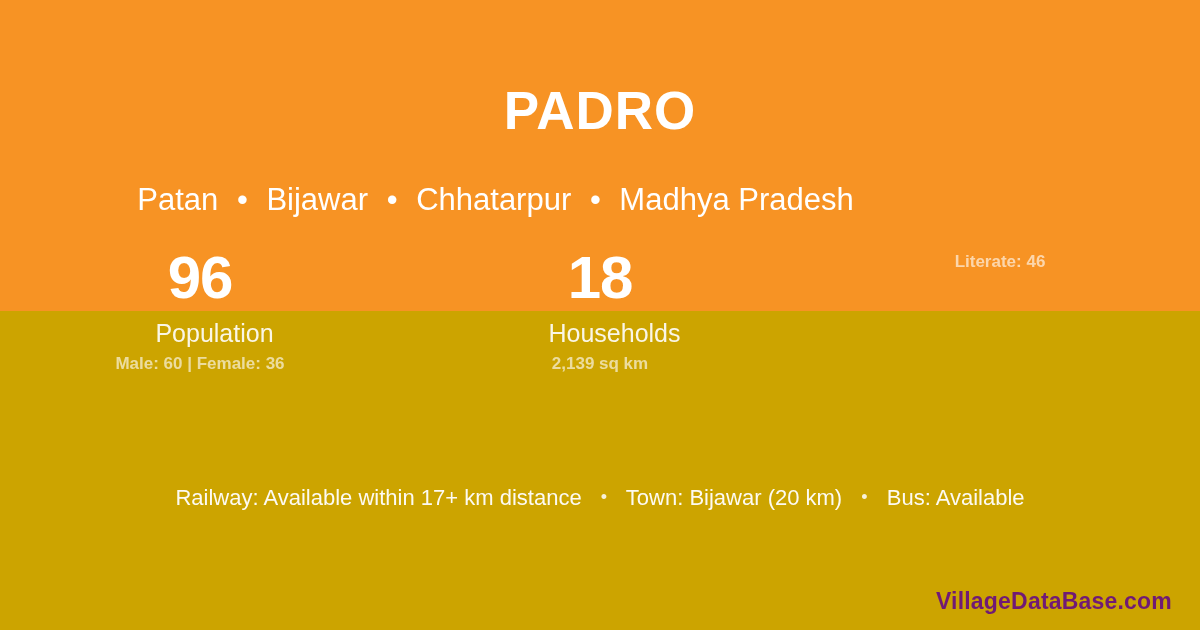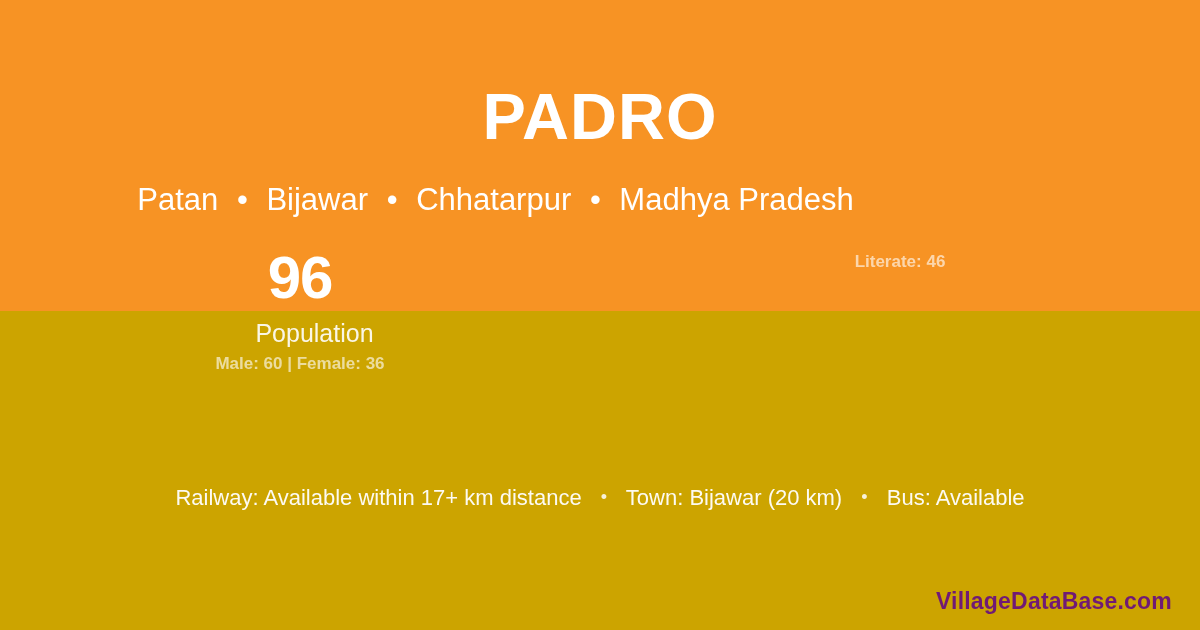--- a/index.html
+++ b/index.html
@@ -38,21 +38,21 @@
     width: 1200px;
     height: 630px;
   }
 
   
   .title {
     position: absolute;
     top: 84px; left: 0;
     width: 1200px;
     text-align: center;
-    font-size: 65px;
+    font-size: 53px;
     font-weight: bold;
     color: #FFFFFF;
     letter-spacing: 1px;
     line-height: 1;
   }
 
   
   .breadcrumb {
     position: absolute;
     top: 181px; left: 0;
@@ -156,20 +156,25 @@
   </div>
 
   <div class="stats">
 
     <div class="stat">
       <div class="stat-value">96</div>
       <div class="stat-label">Population</div>
       <div class="stat-sub">Male: 60 | Female: 36</div>
     </div>
 
+    <div class="stat">
+      <div class="stat-value">18</div>
+      <div class="stat-label">Households</div>
+      <div class="stat-sub">2,139 sq km</div>
+    </div>
 
     <div class="stat">
       <div class="stat-sub">Literate: 46</div>
     </div>
 
   </div>
 
   <div class="info-line">
     <span class="item">Railway: Available within 17+ km distance</span>
     <span class="dot">•</span>

